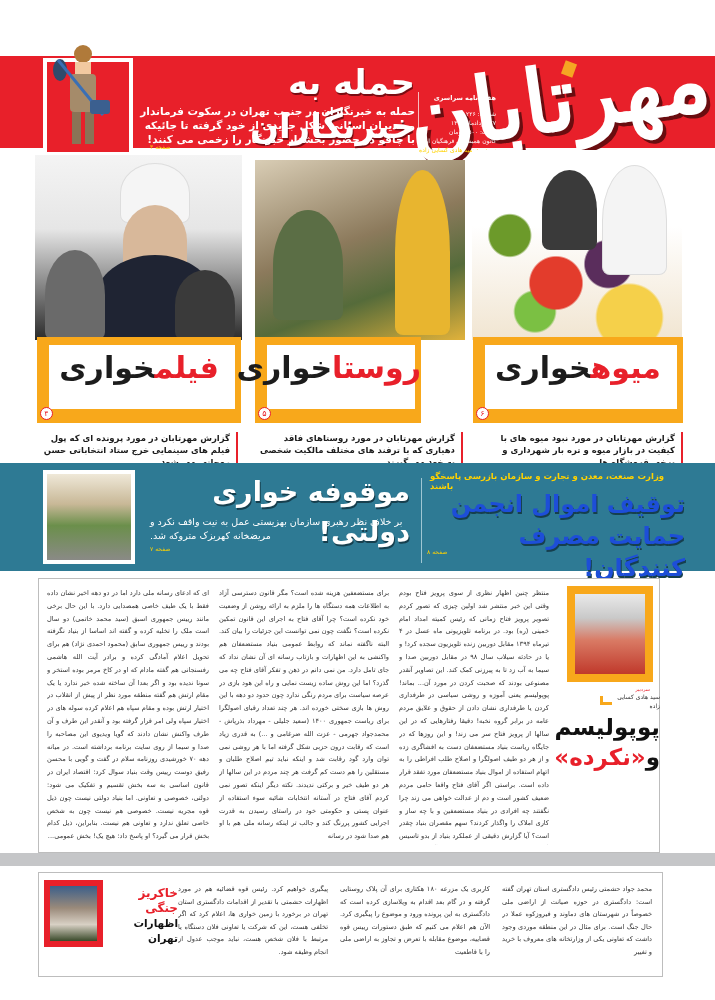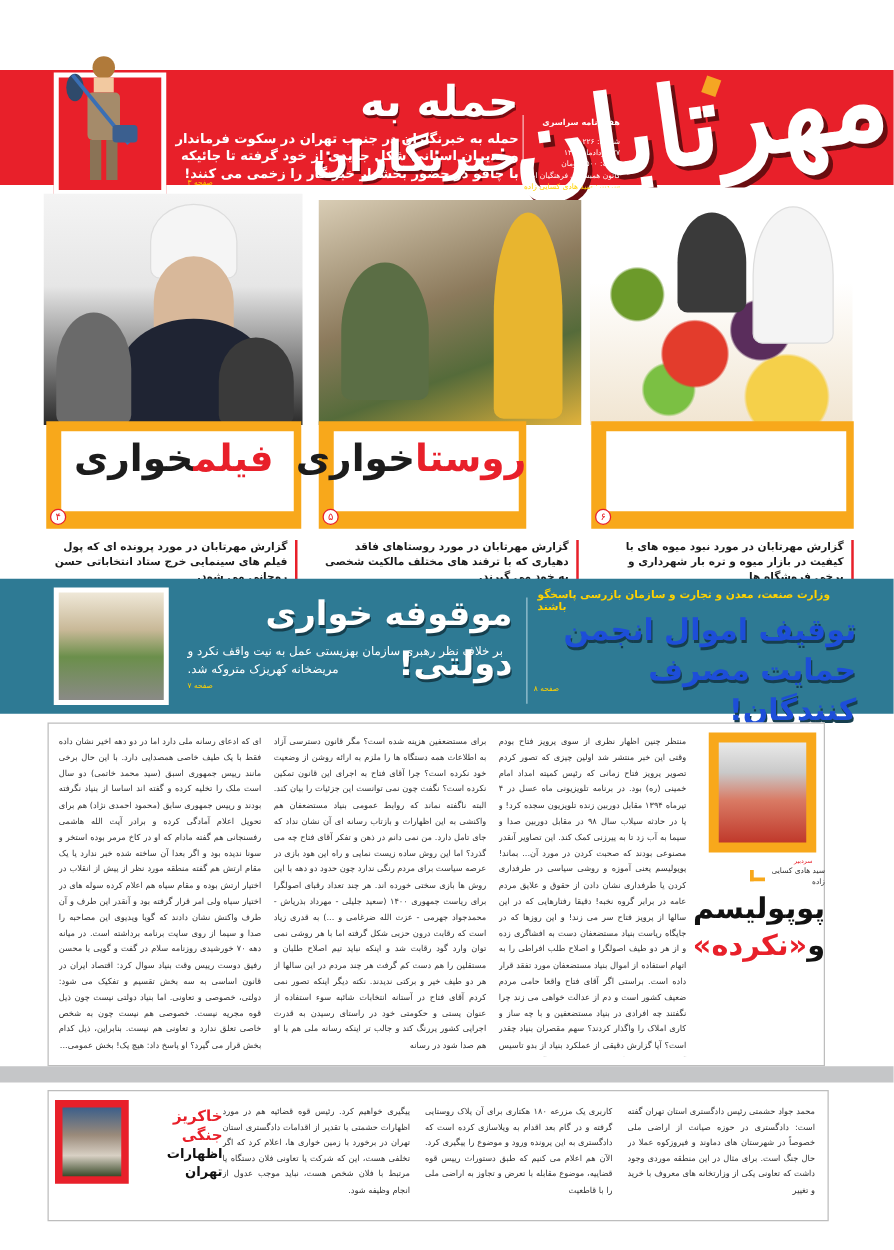--- a/index.html
+++ b/index.html
@@ -130,20 +130,21 @@
   <div class="title"><span class="red">فیلم</span><span>خواری</span></div>
   <div class="num">۴</div>
 </div>
 <div id="sect-mid" class="abs sect">
   <div class="inner"></div>
   <div class="title"><span class="red">روستا</span><span>خواری</span></div>
   <div class="num">۵</div>
 </div>
 <div id="sect-right" class="abs sect">
   <div class="inner"></div>
+  <div class="title"><span class="red">میوه</span><span>خواری</span></div>
   <div class="num">۶</div>
 </div>
 
 <div id="cap-left" class="abs caption">گزارش مهرتابان در مورد پرونده ای که پول فیلم های سینمایی خرج ستاد انتخاباتی حسن روحانی می شود.</div>
 <div id="cap-mid" class="abs caption">گزارش مهرتابان در مورد روستاهای فاقد دهیاری که با ترفند های مختلف مالکیت شخصی به خود می گیرند.</div>
 <div id="cap-right" class="abs caption">گزارش مهرتابان در مورد نبود میوه های با کیفیت در بازار میوه و تره بار شهرداری و برخی فروشگاه ها</div>
 
 <div id="band" class="abs"></div>
 <div id="band-photo" class="abs">
     <div class="img"></div>

